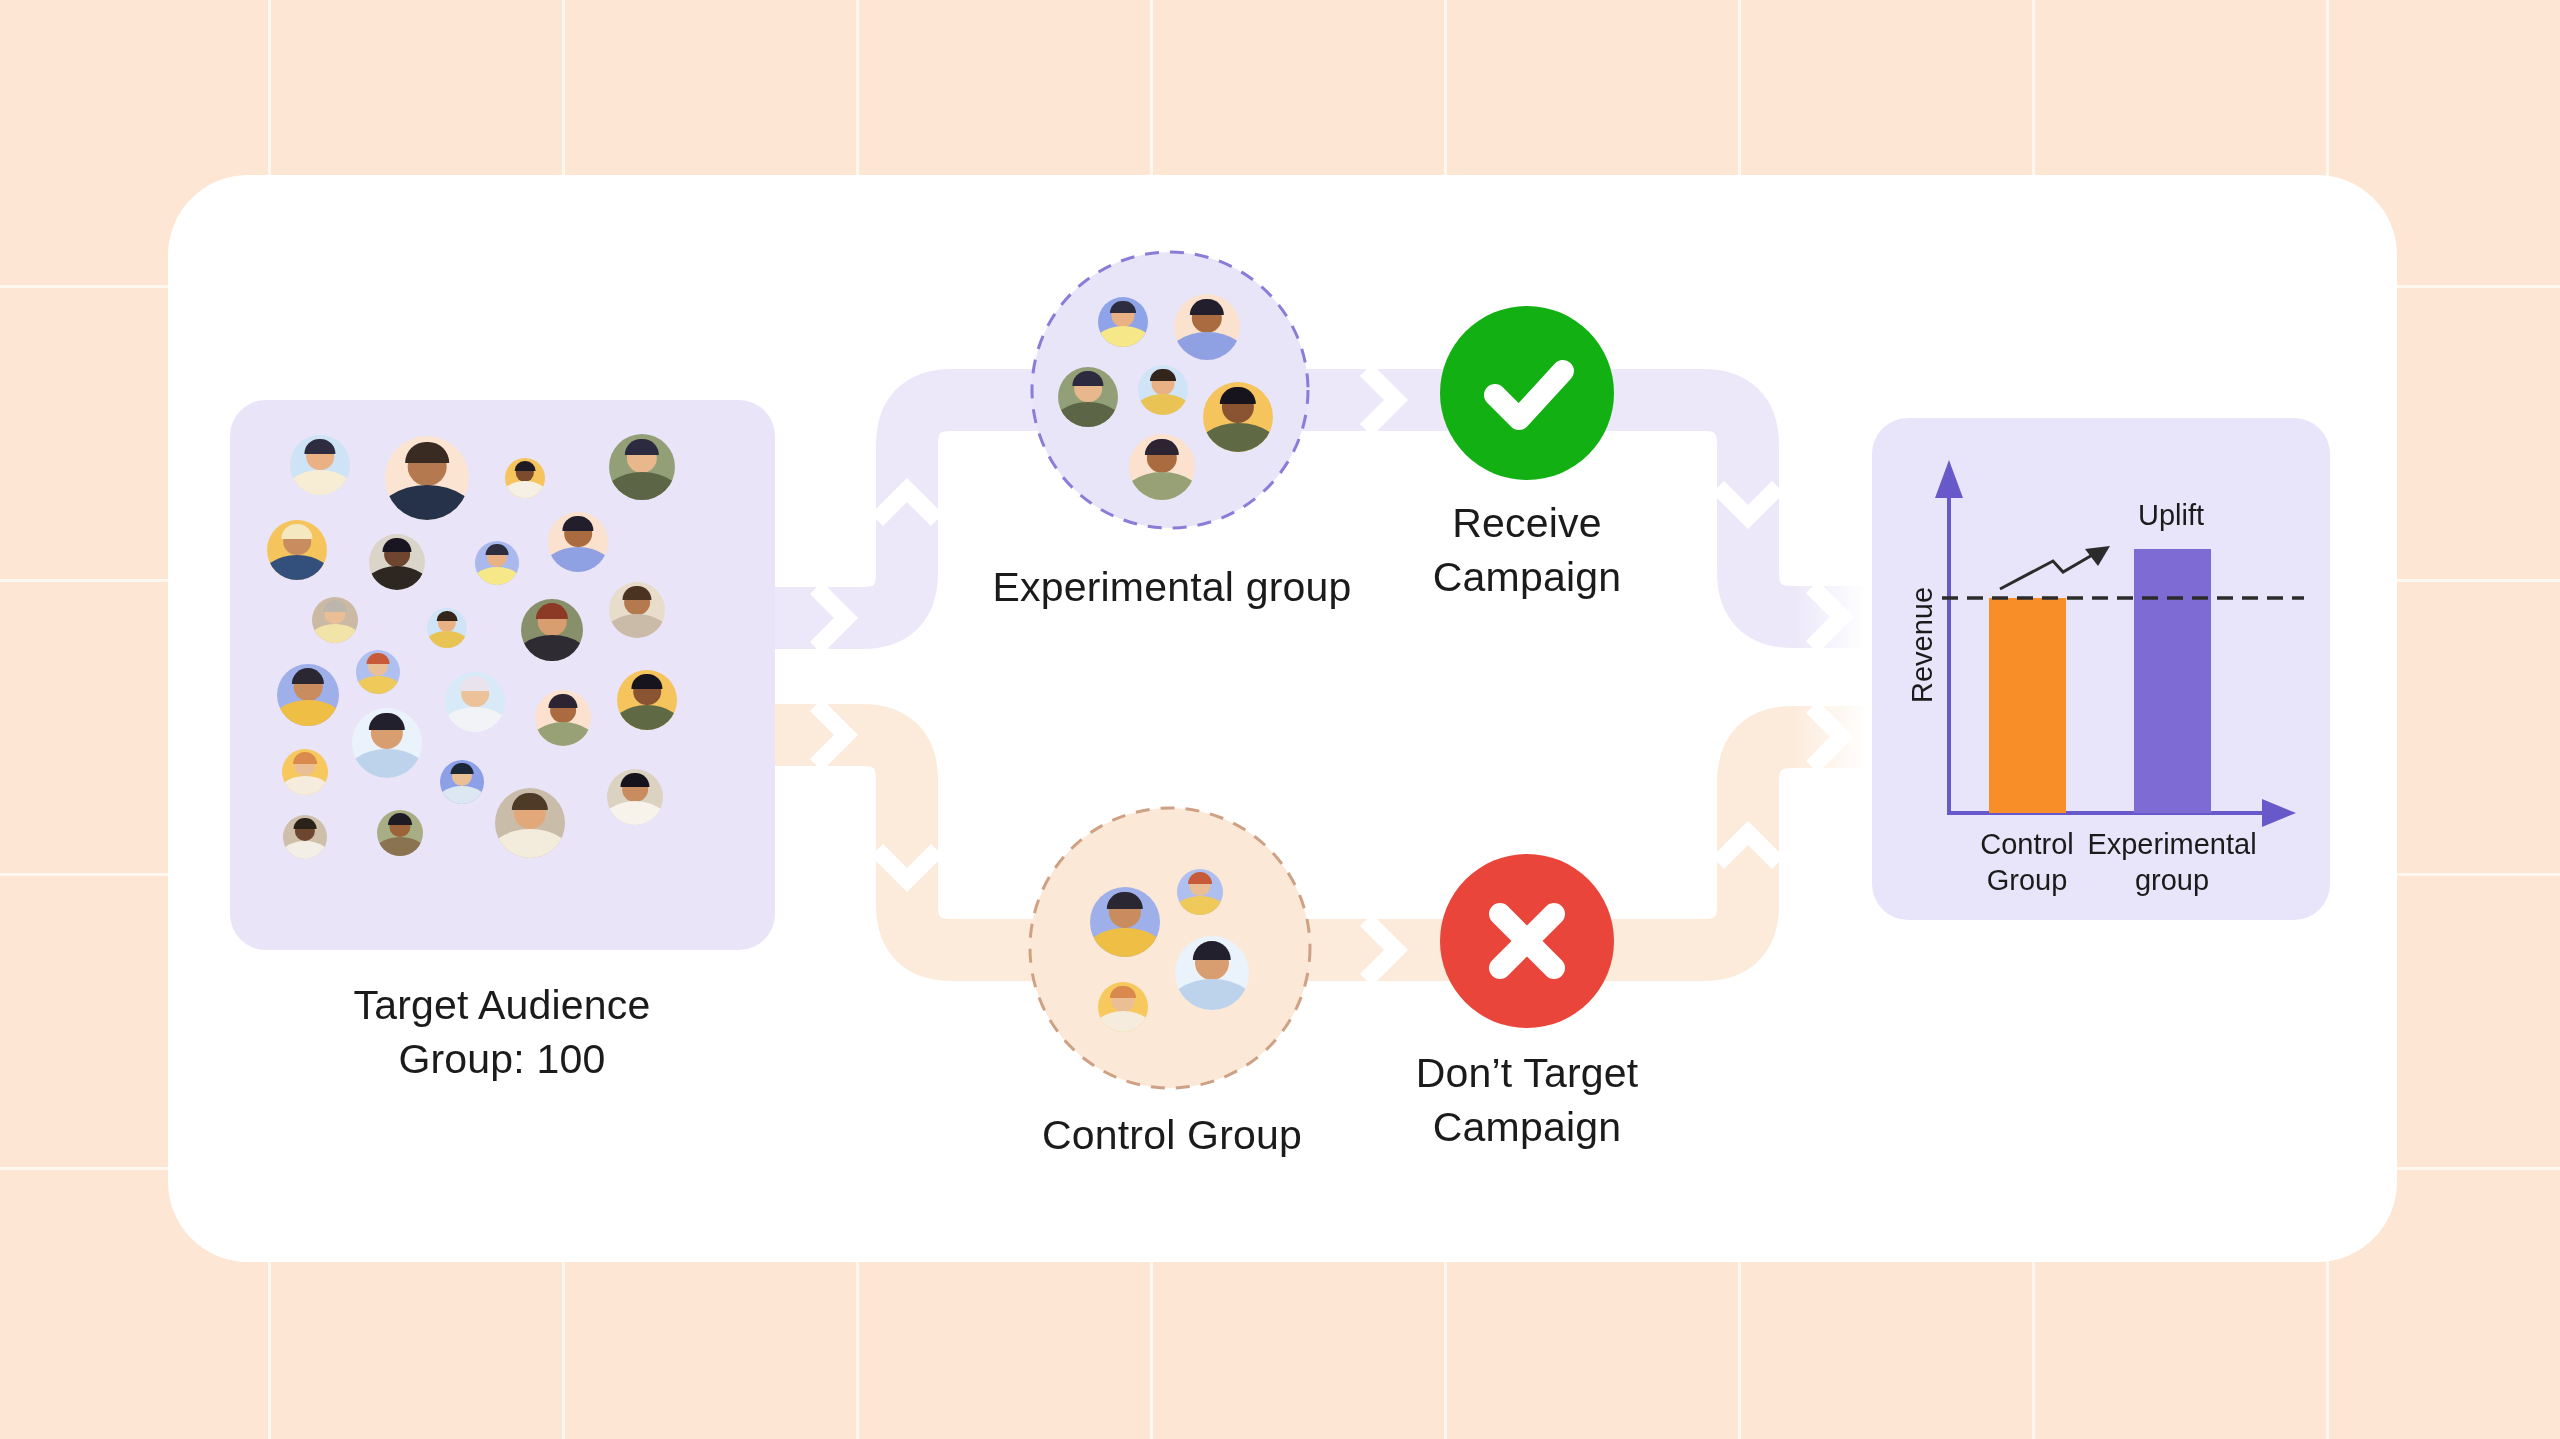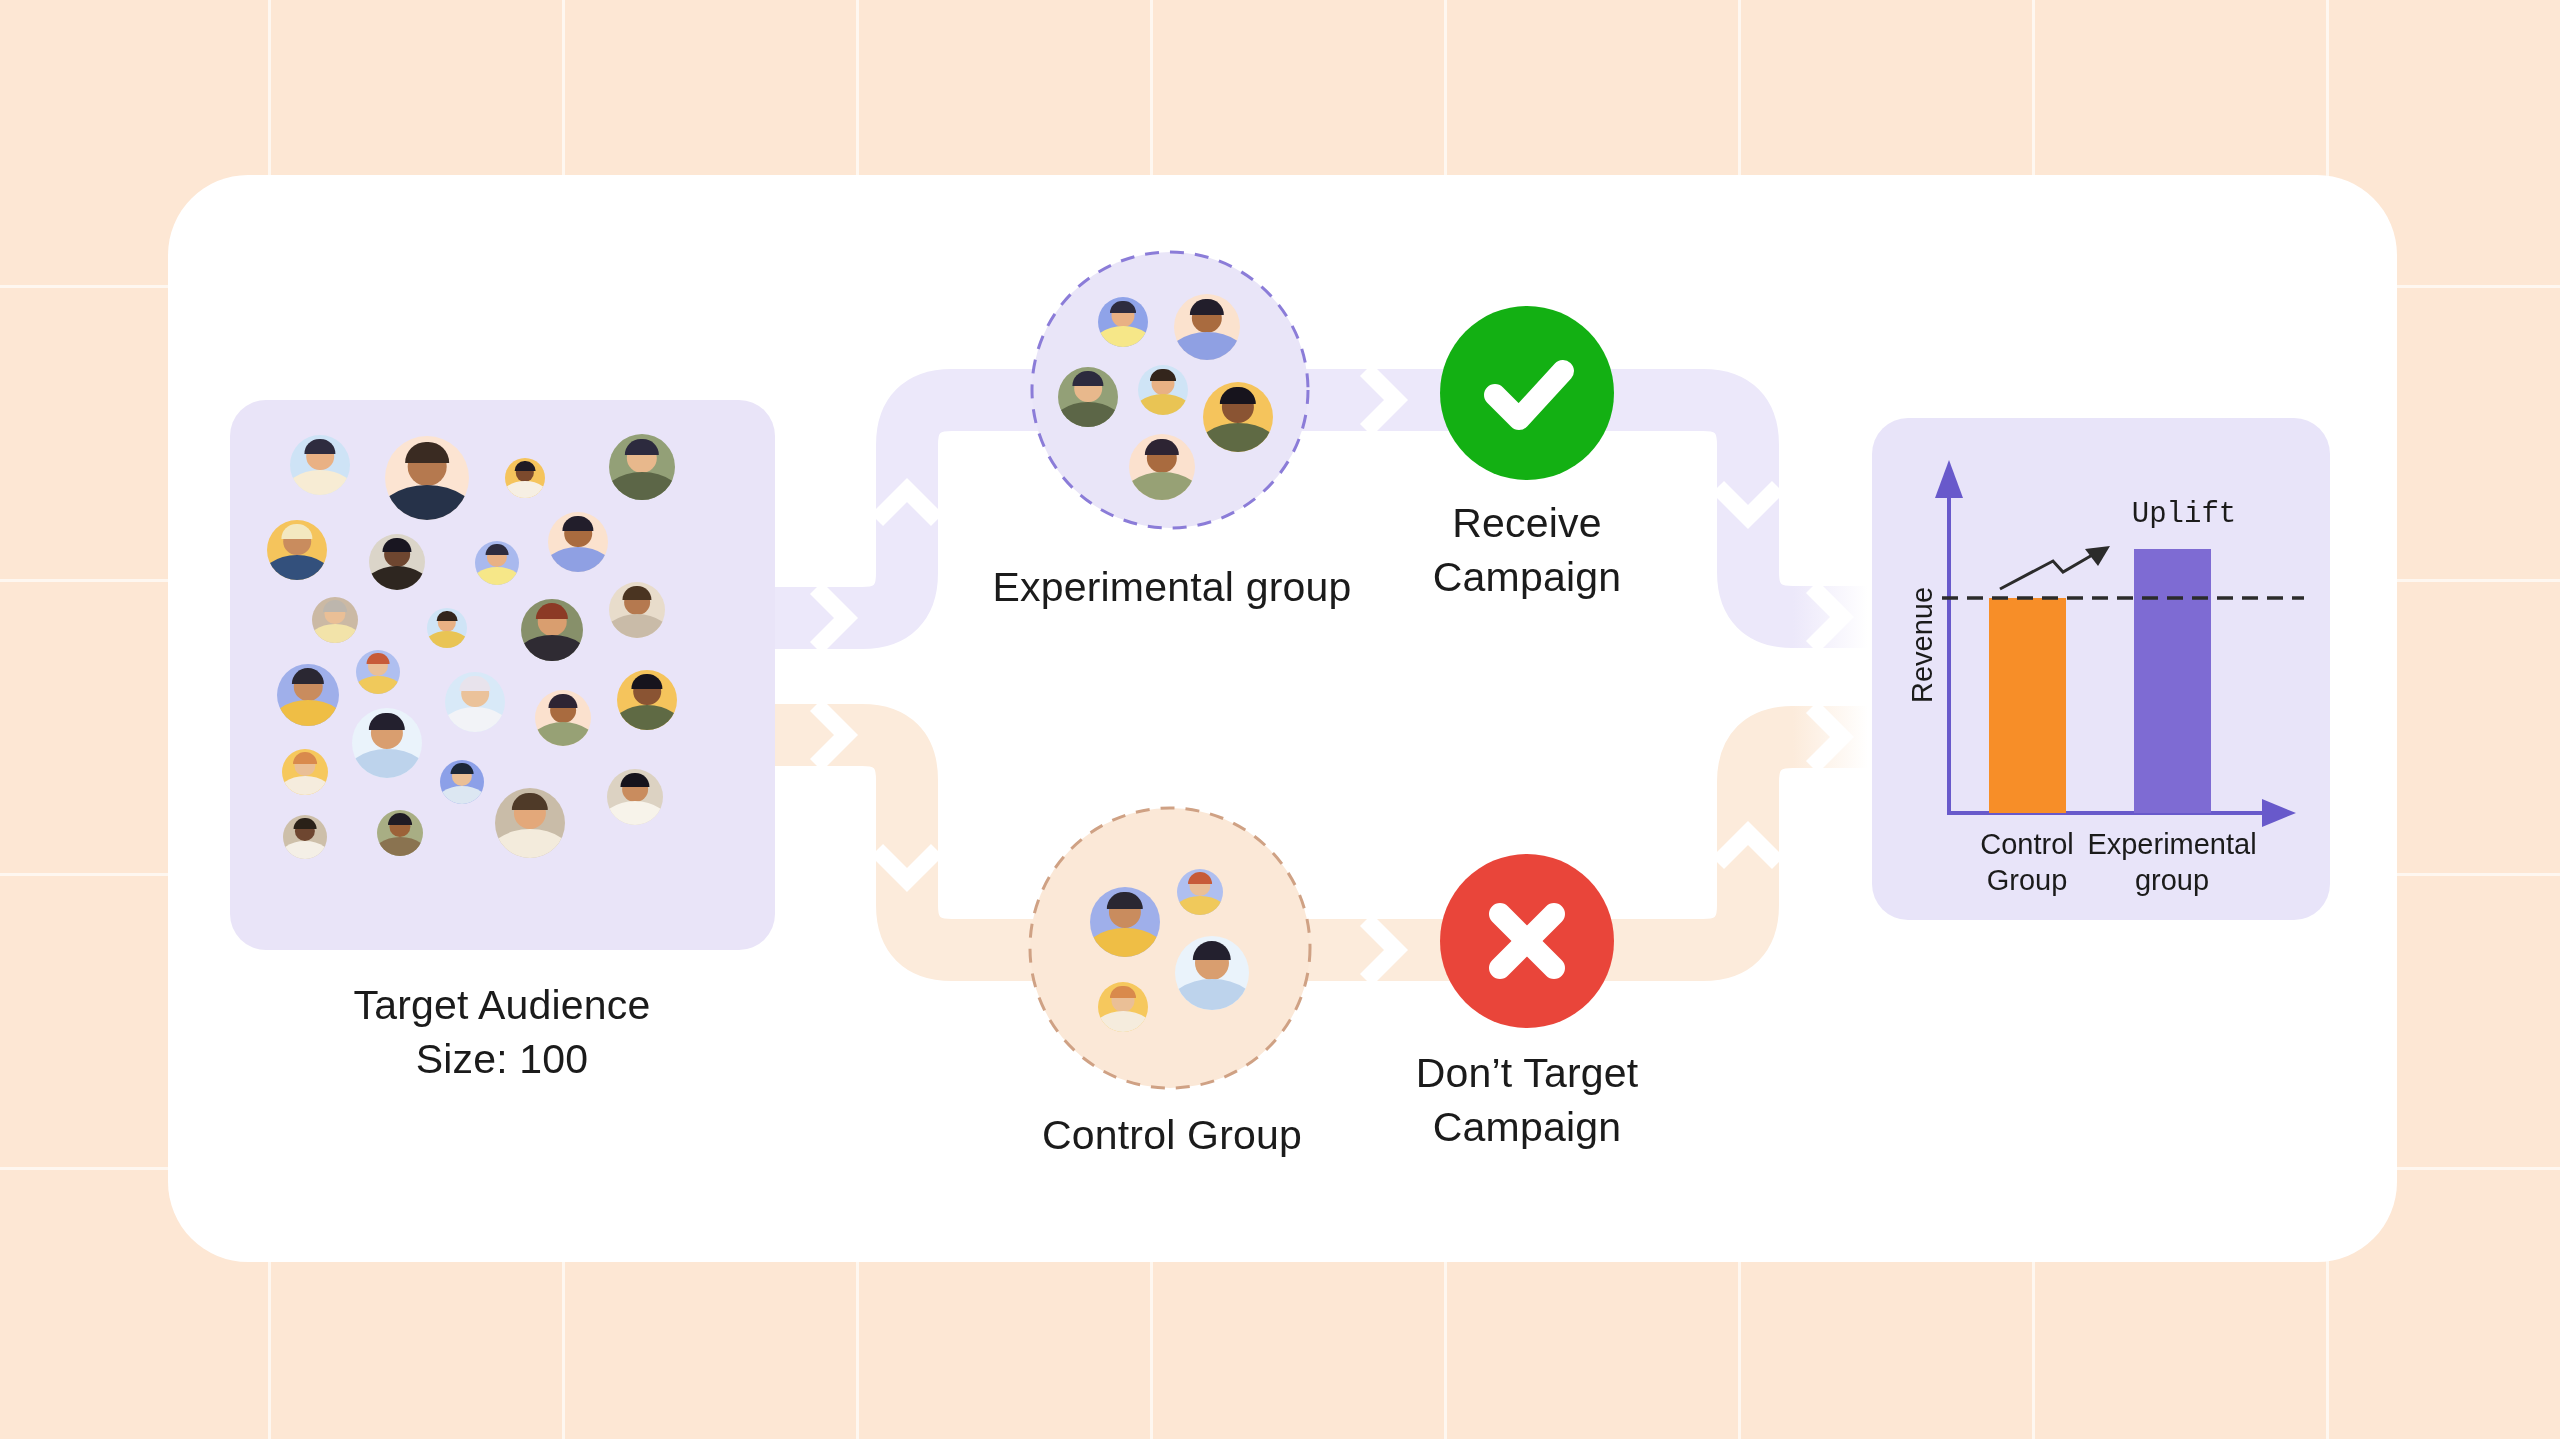--- a/index.html
+++ b/index.html
@@ -33,21 +33,21 @@
   .lbl{position:absolute;text-align:center;font-size:41px;line-height:1.32;font-weight:500;letter-spacing:.2px;}
   .badge{position:absolute;width:174px;height:174px;border-radius:50%;display:flex;align-items:center;justify-content:center;}
   .badge.green{background:#13B013;left:1440px;top:306px;}
   .badge.red{background:#E9453A;left:1440px;top:854px;}
   .chart-card{
     position:absolute;left:1872px;top:418px;width:458px;height:502px;
     background:#E8E4F9;border-radius:36px;
   }
   .chart-text{position:absolute;font-size:29px;line-height:1.25;text-align:center;color:#1B1B1B;}
   #revenue-label{left:50px;top:227px;transform:translate(-50%,-50%) rotate(-90deg);white-space:nowrap;}
-  #uplift-label{left:312px;top:97px;transform:translate(-50%,-50%);white-space:nowrap;font-family:Liberation Mono, monospace;}
+  #uplift-label{left:299px;top:97px;transform:translate(-50%,-50%);white-space:nowrap;}
   #xlabel-0{left:155px;top:408px;width:130px;transform:translateX(-50%);}
   #xlabel-1{left:300px;top:408px;width:210px;transform:translateX(-50%);}
 </style>
 </head>
 <body>
 
 <div class="card"></div>
 
 <svg id="flow" width="2560" height="1439" viewBox="0 0 2560 1439">
   <defs>
@@ -200,21 +200,21 @@
       <div class="hr" style="background:#2A2118"></div>
     </div>
     <div class="avatar" style="left: 147px; top: 410px; height: 46px; width: 46px; background: rgb(168, 174, 132);">
       <div class="hd" style="background:#9C6238"></div>
       <div class="bd" style="background:#8A7350"></div>
       <div class="hr" style="background:#1F1B24"></div>
     </div>
   </div>
 <div class="lbl" style="left:262px;top:978px;width:480px;">
   <div>Target Audience</div>
-  <div>Size: 100</div>
+  <div>Group: 100</div>
 </div>
 
 <div class="avatars" id="exp-avatars">
     <div class="avatar" style="left: 66px; top: 45px; height: 50px; width: 50px; background: rgb(143, 163, 233);">
       <div class="hd" style="background:#E9B184"></div>
       <div class="bd" style="background:#F6E788"></div>
       <div class="hr" style="background:#2E2C3F"></div>
     </div>
     <div class="avatar" style="left: 142px; top: 42px; height: 66px; width: 66px; background: rgb(251, 226, 206);">
       <div class="hd" style="background:#A96B3F"></div>

